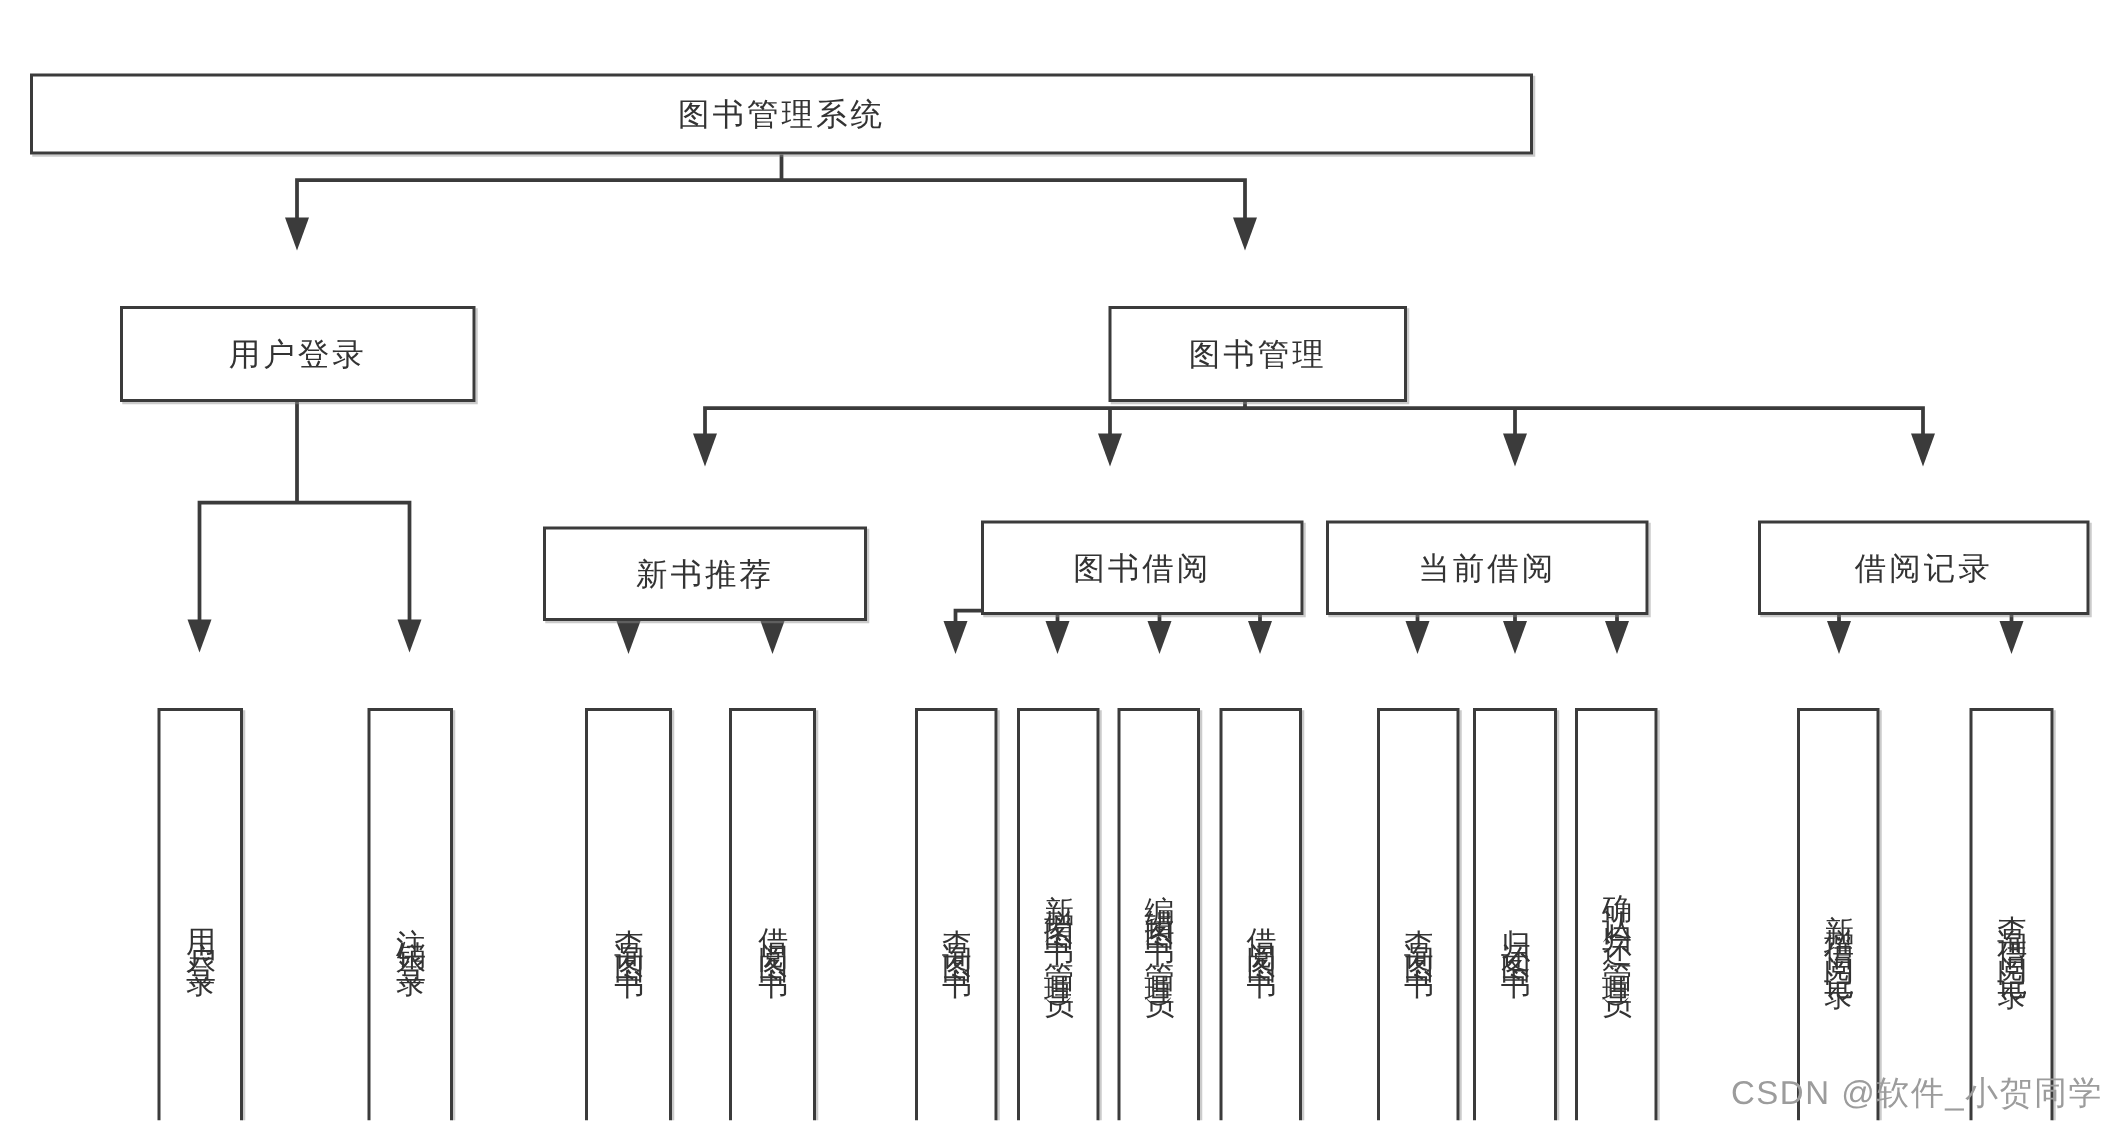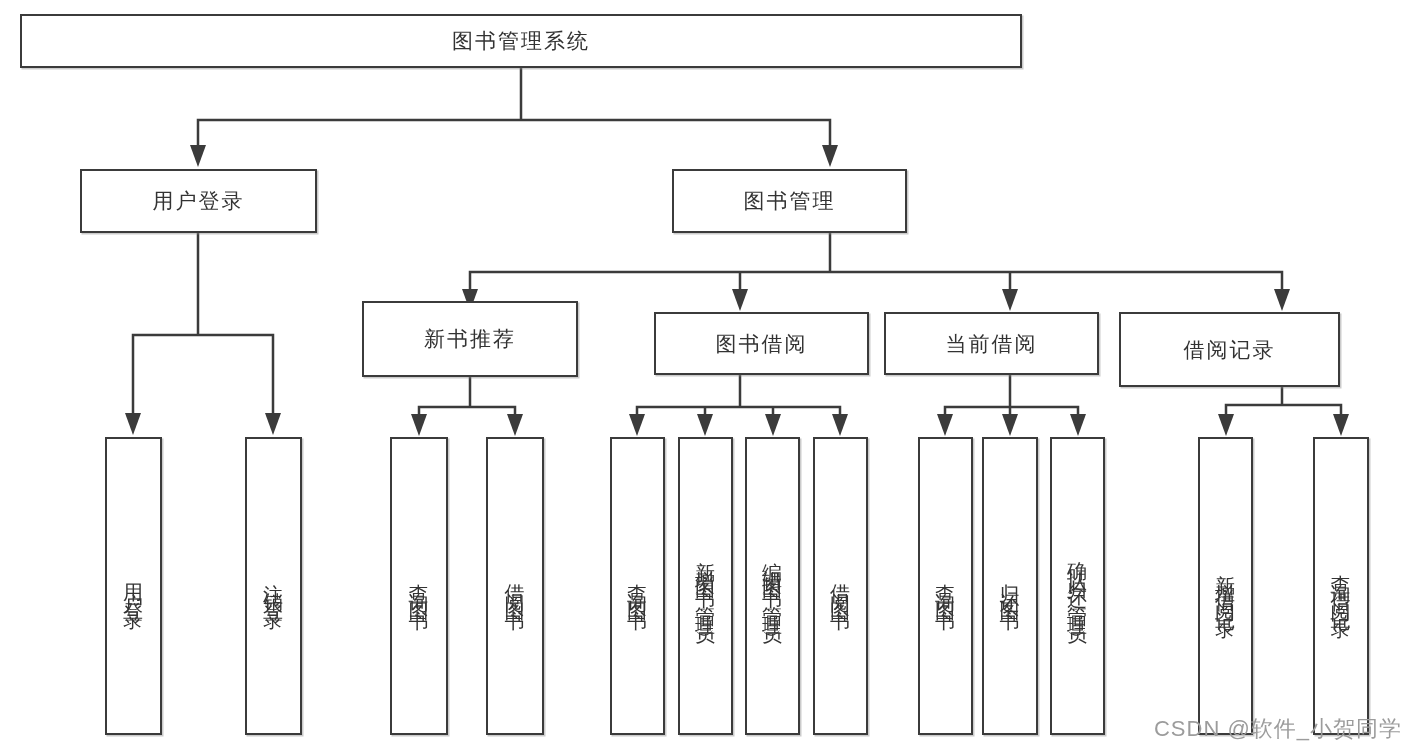--- a/index.html
+++ b/index.html
@@ -12,20 +12,21 @@
   }
   #wires{position:absolute;left:0;top:0;width:1405px;height:747px;}
   .box{
     position:absolute;
     box-sizing:border-box;
     border:2.5px solid #3b3b3b;
     background:#fff;
     display:flex;align-items:center;justify-content:center;
     color:#333;
     box-shadow:1.5px 1.5px 0 rgba(140,140,140,0.45);
+    margin-top:35px;
   }
   .hbox span{
     font-size:21px;
     letter-spacing:2px;
     white-space:nowrap;
   }
   .leaf{top:437px;height:298px;}
   .leaf span{
     writing-mode:vertical-rl;
     text-orientation:mixed;
@@ -92,34 +93,34 @@
     </g>
   </svg>
 
   <div class="box hbox" style="left:20px;top:14px;width:1002px;height:54px">
     <span>图书管理系统</span>
   </div>
 
   <div class="box hbox" style="left:80px;top:169px;width:237px;height:64px">
     <span>用户登录</span>
   </div>
-  <div class="box hbox" style="left:672px;top:169px;width:235px;height:64px">
+  <div class="box hbox" style="left:739px;top:169px;width:199px;height:64px">
     <span>图书管理</span>
   </div>
 
-  <div class="box hbox" style="left:362px;top:301px;width:216px;height:76px">
+  <div class="box hbox" style="left:362px;top:316px;width:216px;height:63px">
     <span>新书推荐</span>
   </div>
   <div class="box hbox" style="left:654px;top:312px;width:215px;height:63px">
     <span>图书借阅</span>
   </div>
   <div class="box hbox" style="left:884px;top:312px;width:215px;height:63px">
     <span>当前借阅</span>
   </div>
-  <div class="box hbox" style="left:1119px;top:312px;width:221px;height:75px">
+  <div class="box hbox" style="left:1172px;top:312px;width:221px;height:63px">
     <span>借阅记录</span>
   </div>
 
   <div class="box leaf" style="left:105px;width:57px">
     <span>用户登录</span>
   </div>
   <div class="box leaf" style="left:245px;width:57px">
     <span>注销登录</span>
   </div>
 

